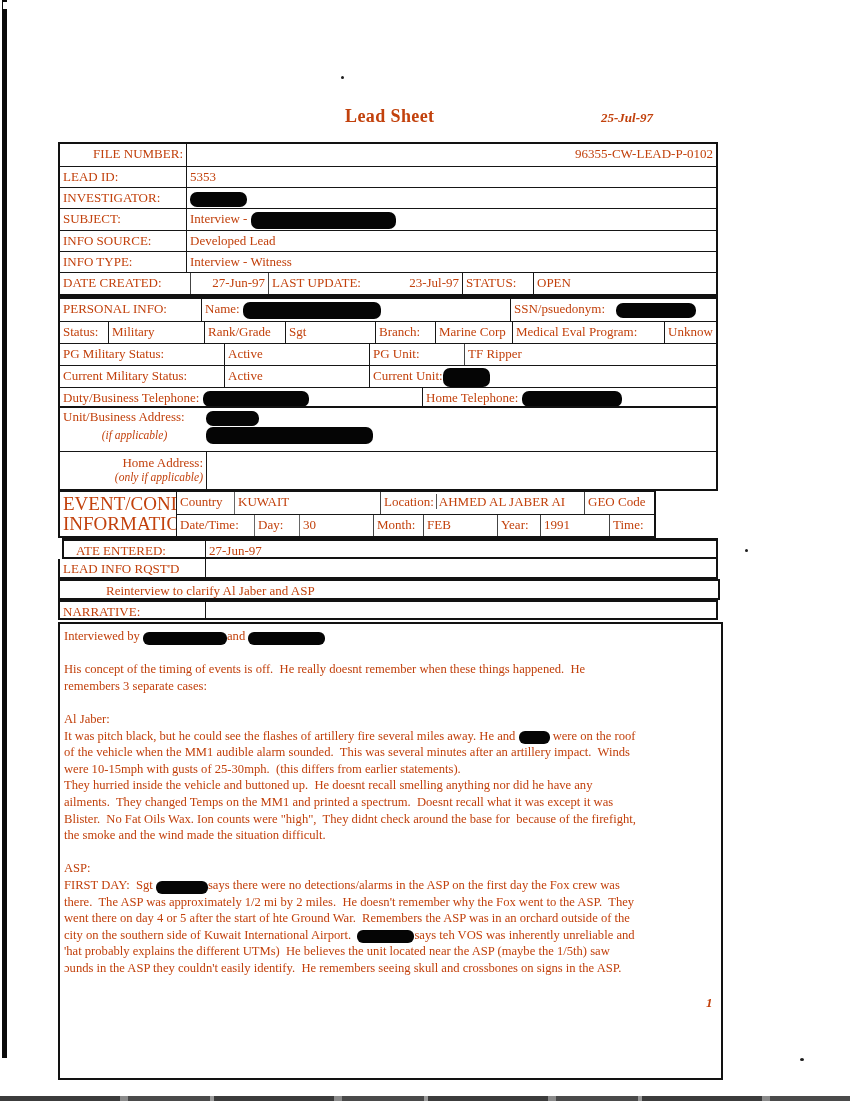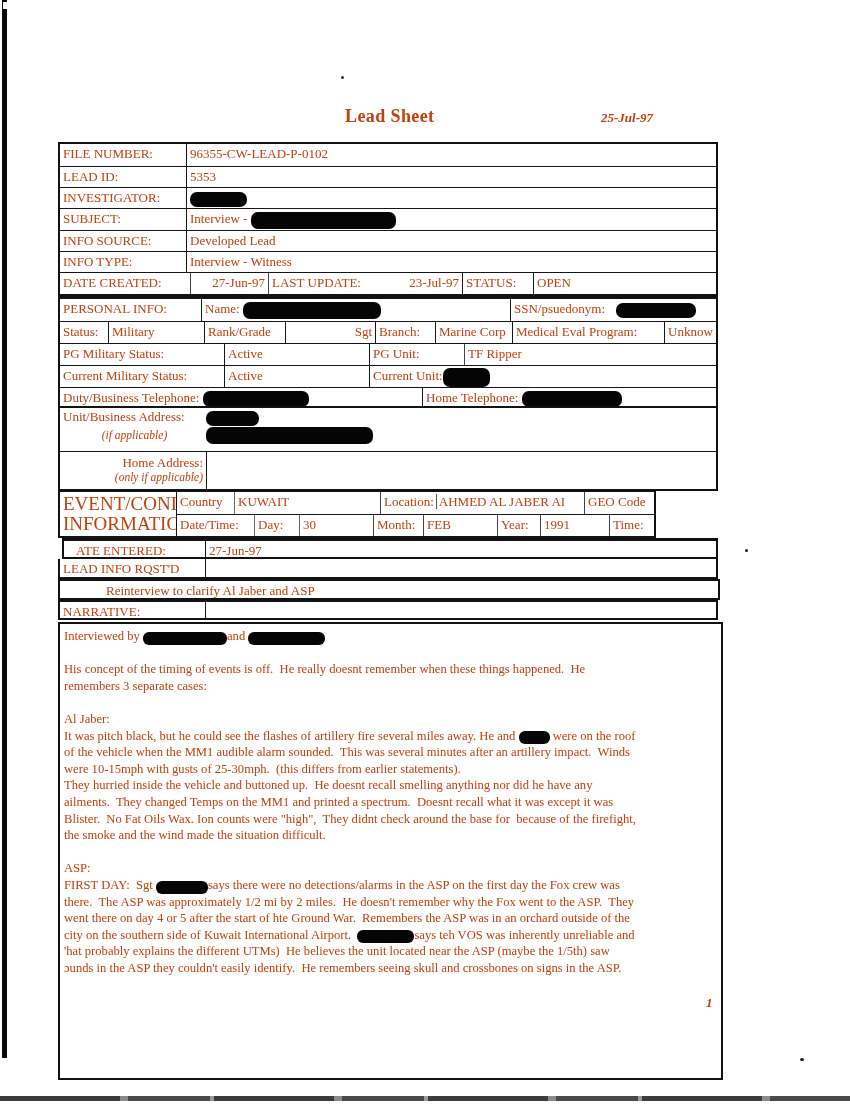--- a/index.html
+++ b/index.html
@@ -46,21 +46,21 @@
   <div class="abs speck" style="left:341px;top:76px;width:3px;height:3px;"></div>
   <div class="abs speck" style="left:629px;top:152px;width:4px;height:3px;"></div>
   <div class="abs speck" style="left:745px;top:549px;width:3px;height:3px;"></div>
   <div class="abs speck" style="left:800px;top:1058px;width:4px;height:3px;"></div>
   <div class="abs speck" style="left:470px;top:710px;width:3px;height:3px;"></div>
 
   <div class="abs title">Lead Sheet</div>
   <div class="abs hdr-date">25-Jul-97</div>
 
   <div class="abs tbl" style="left:58px;top:142px;width:660px;">
-    <div class="row" style="height:22px;">
+    <div class="row" style="height:22px;text-align:right;">
       <div class="c" style="width:127px;">FILE NUMBER:</div>
       <div class="c" style="flex:1;">96355-CW-LEAD-P-0102</div>
     </div>
     <div class="row" style="height:21px;">
       <div class="c" style="width:127px;">LEAD ID:</div>
       <div class="c" style="flex:1;">5353</div>
     </div>
     <div class="row" style="height:21px;">
       <div class="c" style="width:127px;">INVESTIGATOR:</div>
       <div class="c" style="flex:1;"><span class="redact" style="width:57px;height:15px;"></span></div>
@@ -92,21 +92,21 @@
   <div class="abs tbl" style="left:58px;top:296px;width:660px;border-top-width:3px;">
     <div class="row" style="height:22px;">
       <div class="c" style="width:142px;">PERSONAL INFO:</div>
       <div class="c" style="width:309px;"><span>Name:</span> <span class="redact" style="width:138px;height:17px;"></span></div>
       <div class="c" style="flex:1;"><span>SSN/psuedonym:</span> <span class="redact" style="width:80px;height:15px;margin-left:8px;"></span></div>
     </div>
     <div class="row" style="height:22px;">
       <div class="c" style="width:49px;">Status:</div>
       <div class="c" style="width:96px;">Military</div>
       <div class="c" style="width:81px;">Rank/Grade</div>
-      <div class="c" style="width:90px;text-align:right;">Sgt</div>
+      <div class="c" style="width:90px;">Sgt</div>
       <div class="c" style="width:60px;">Branch:</div>
       <div class="c" style="width:77px;">Marine Corp</div>
       <div class="c" style="width:152px;">Medical Eval Program:</div>
       <div class="c" style="flex:1;">Unknow</div>
     </div>
     <div class="row" style="height:22px;">
       <div class="c" style="width:165px;">PG Military Status:</div>
       <div class="c" style="width:145px;">Active</div>
       <div class="c thin" style="width:95px;">PG Unit:</div>
       <div class="c" style="flex:1;">TF Ripper</div>

